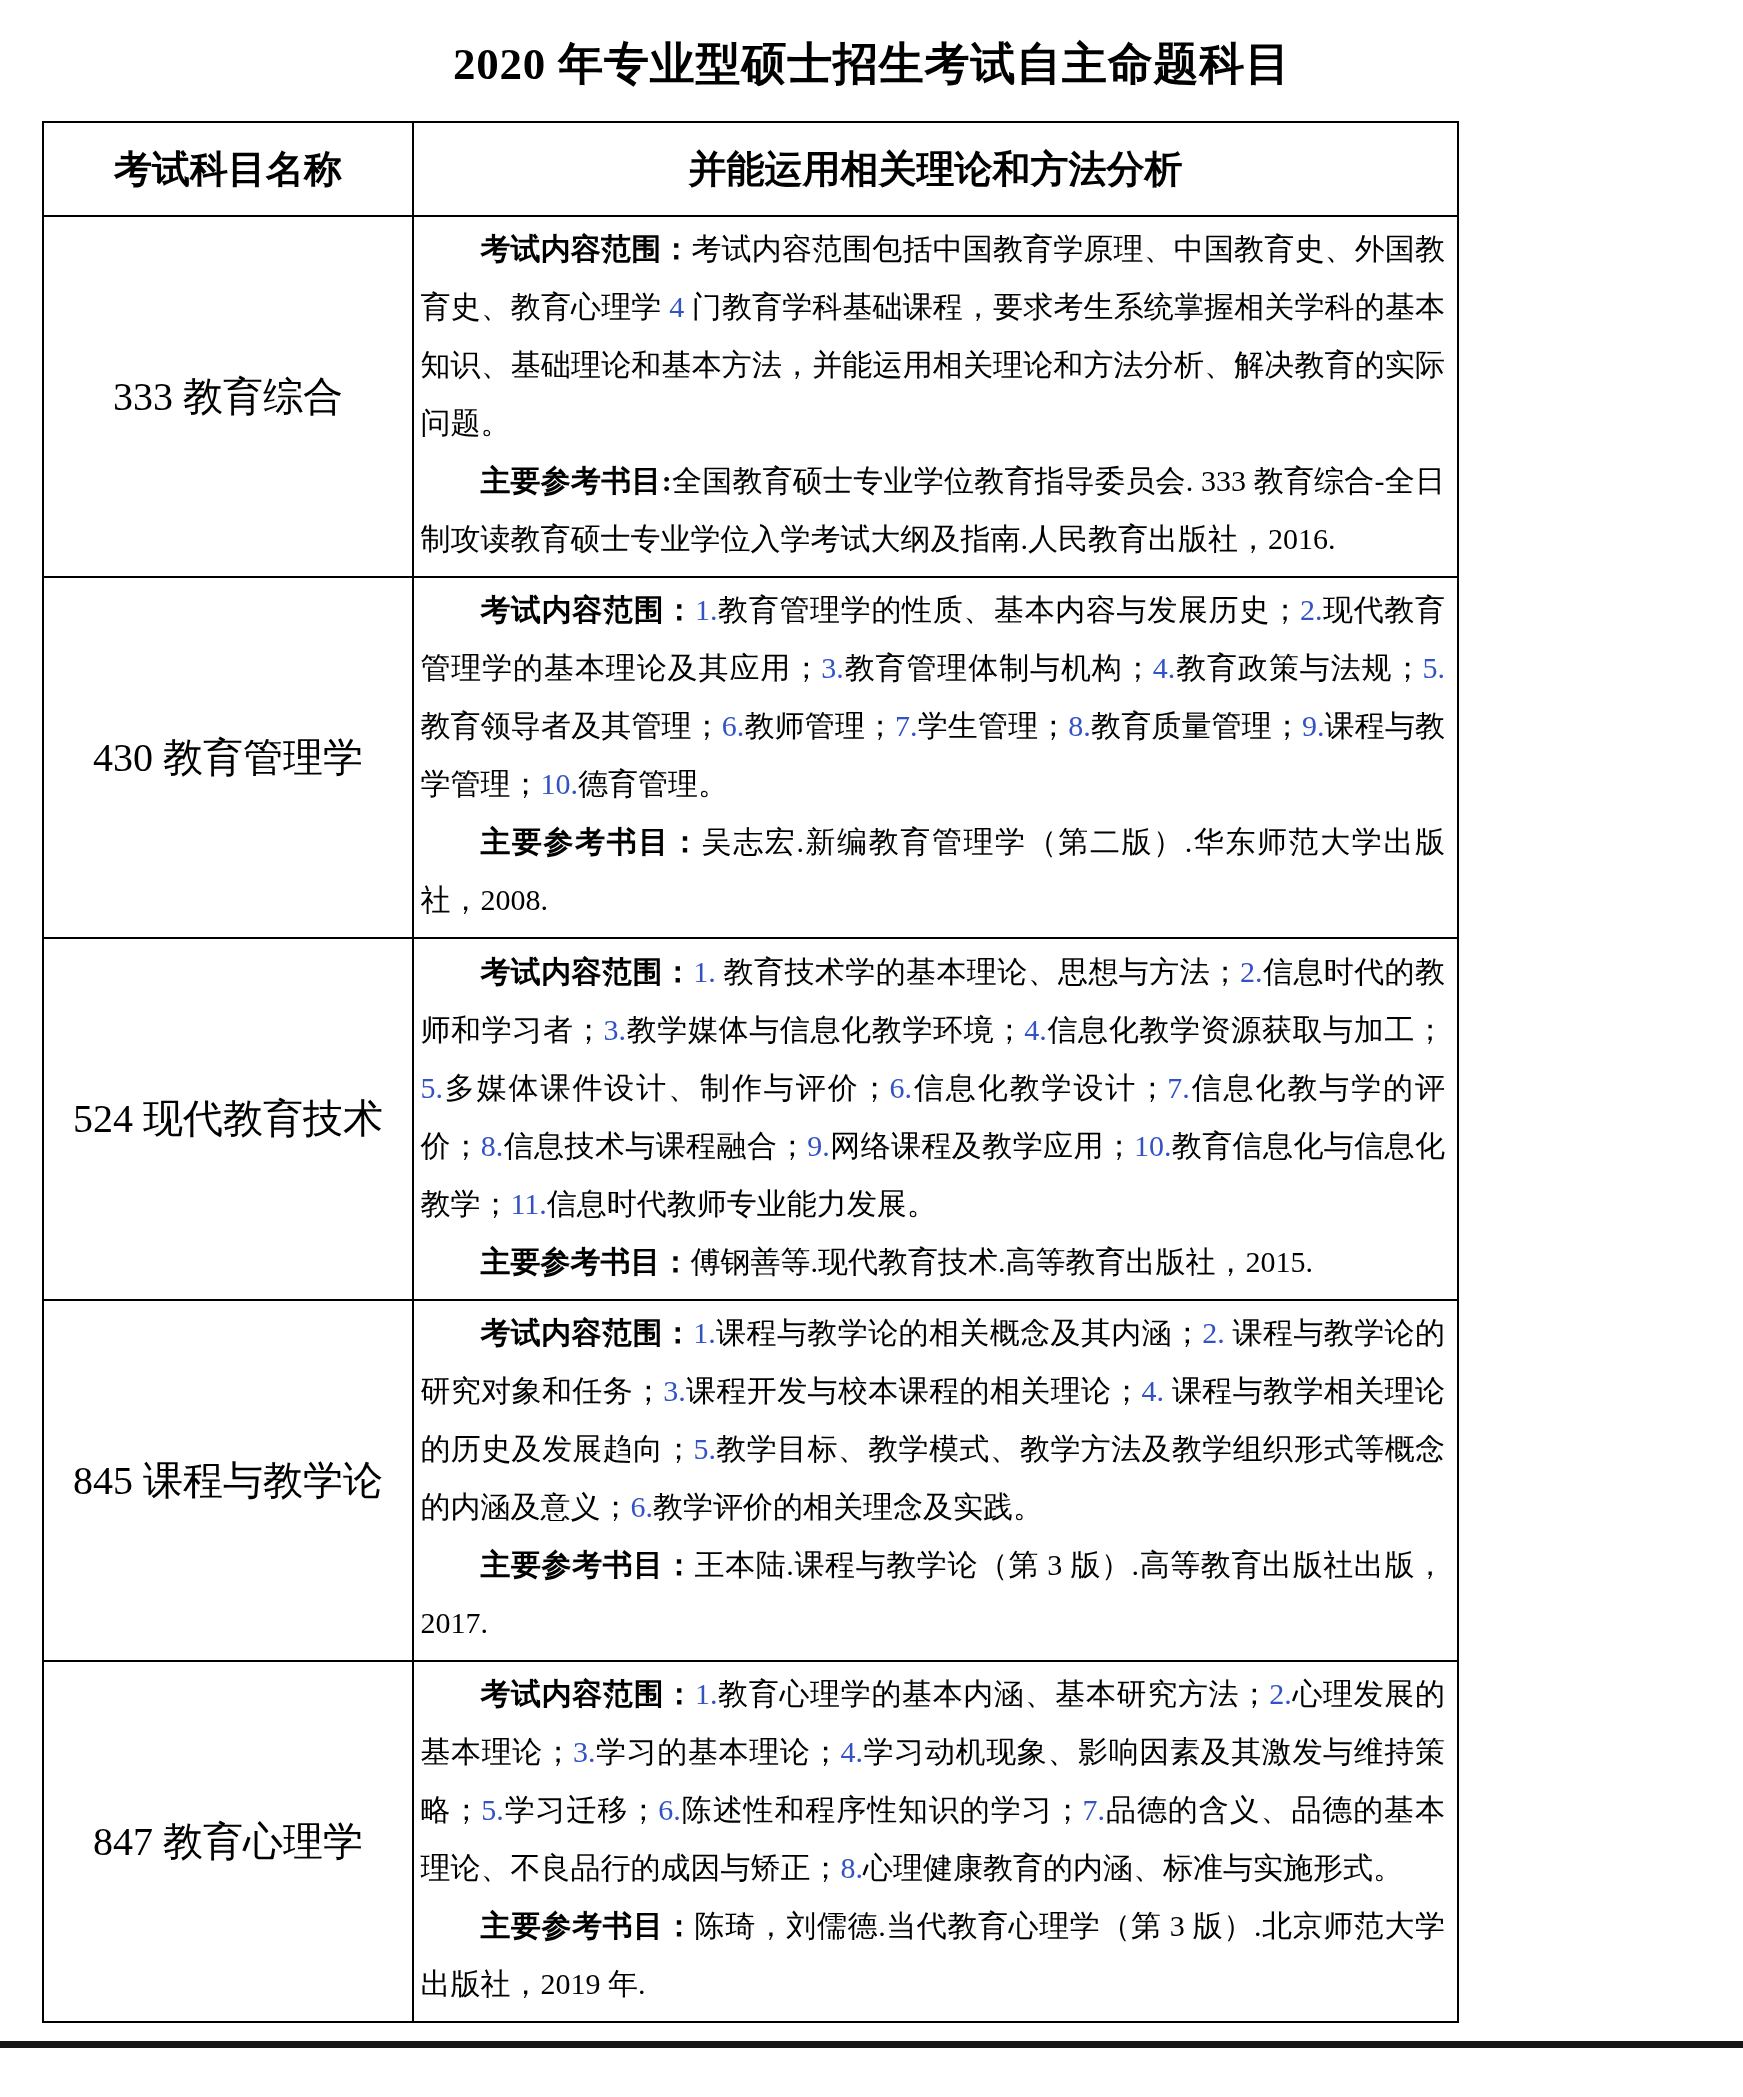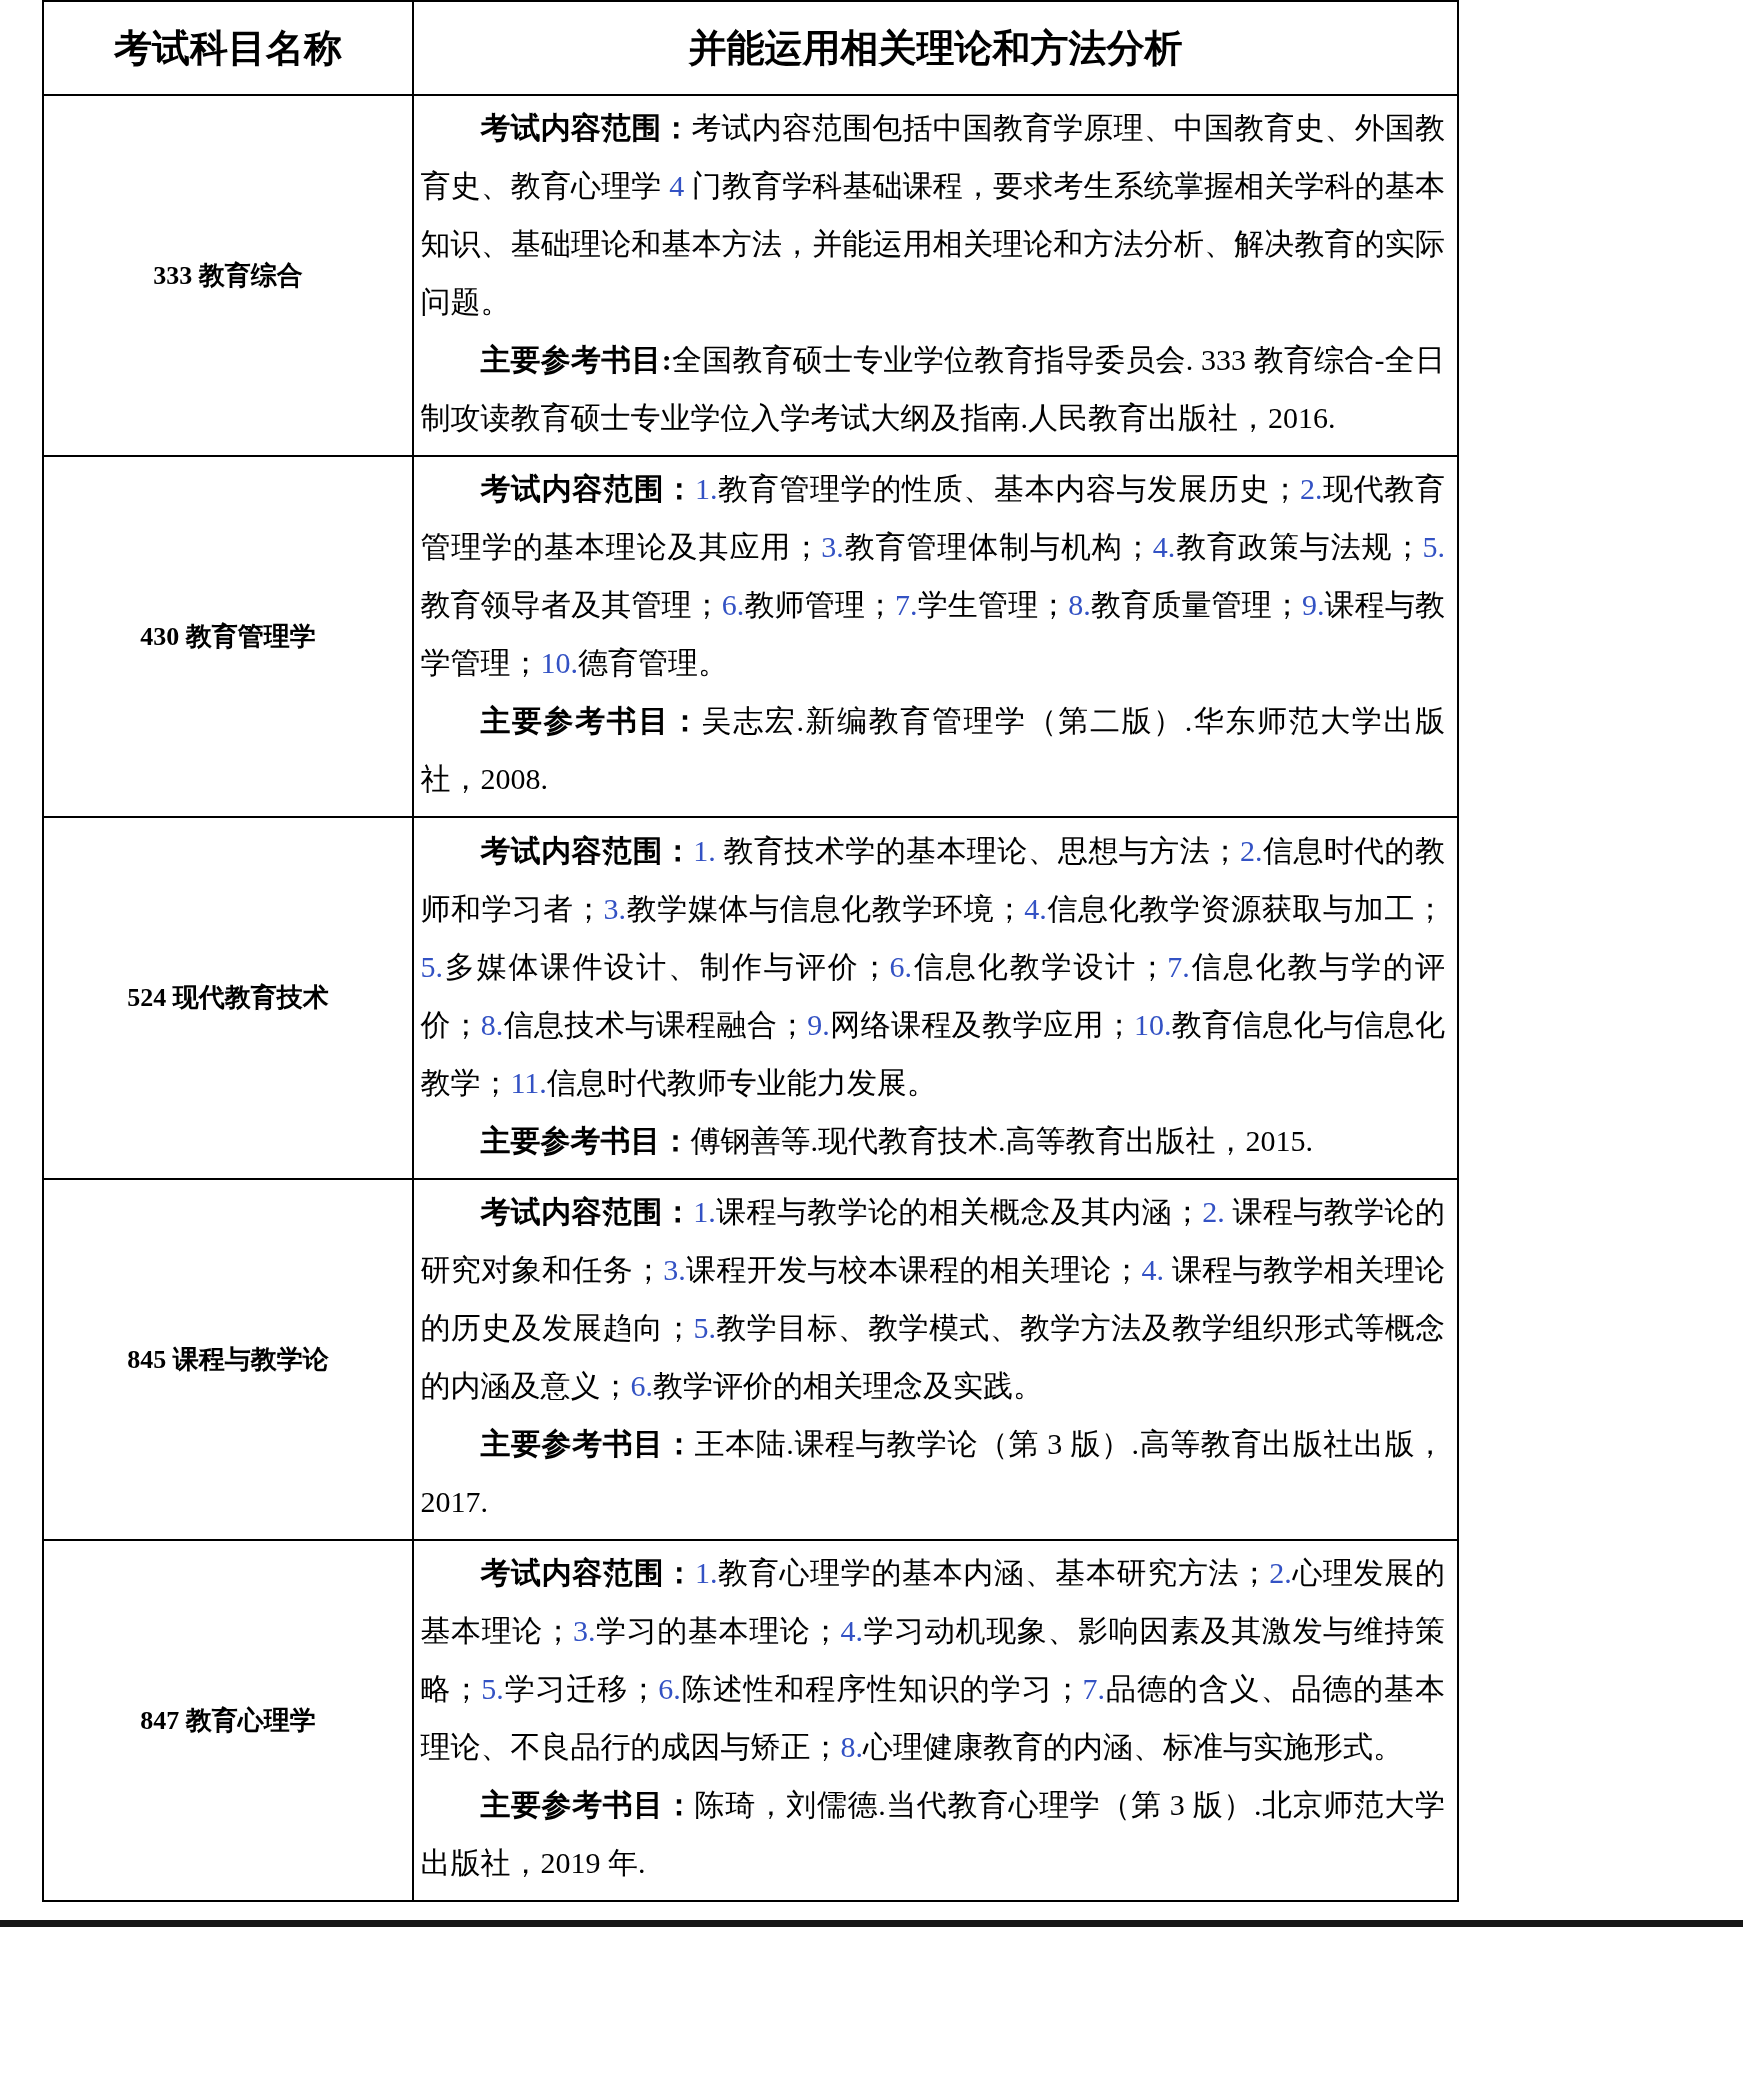--- a/index.html
+++ b/index.html
@@ -33,22 +33,22 @@
   thead th {
     height: 90px;
     font-size: 38px;
     font-weight: bold;
     text-align: center;
     vertical-align: middle;
   }
   td.subject-cell {
     text-align: center;
     vertical-align: middle;
-    font-weight: bold;
-    font-size: 26px;
+    font-weight: normal;
+    font-size: 40px;
     white-space: nowrap;
   }
   td.content-cell {
     vertical-align: top;
     font-size: 30px;
     line-height: 58px;
     text-align: justify;
     padding: 3.2px 12px 8px 6.4px;
   }
   p.para {
@@ -62,20 +62,21 @@
     height: 7.2px;
     margin-top: 17.6px;
     background: var(--bar-color, #161616);
   }
 </style>
 </head>
 <body>
 
 <div class="page">
 
+  <h1 class="page-title">2020 年专业型硕士招生考试自主命题科目</h1>
 
   <table class="subjects-table">
     <thead>
       <tr>
         <th class="col-subject">考试科目名称</th>
         <th class="col-content">并能运用相关理论和方法分析</th>
       </tr>
     </thead>
     <tbody id="rows-body">
   <tr class="subject-row">

